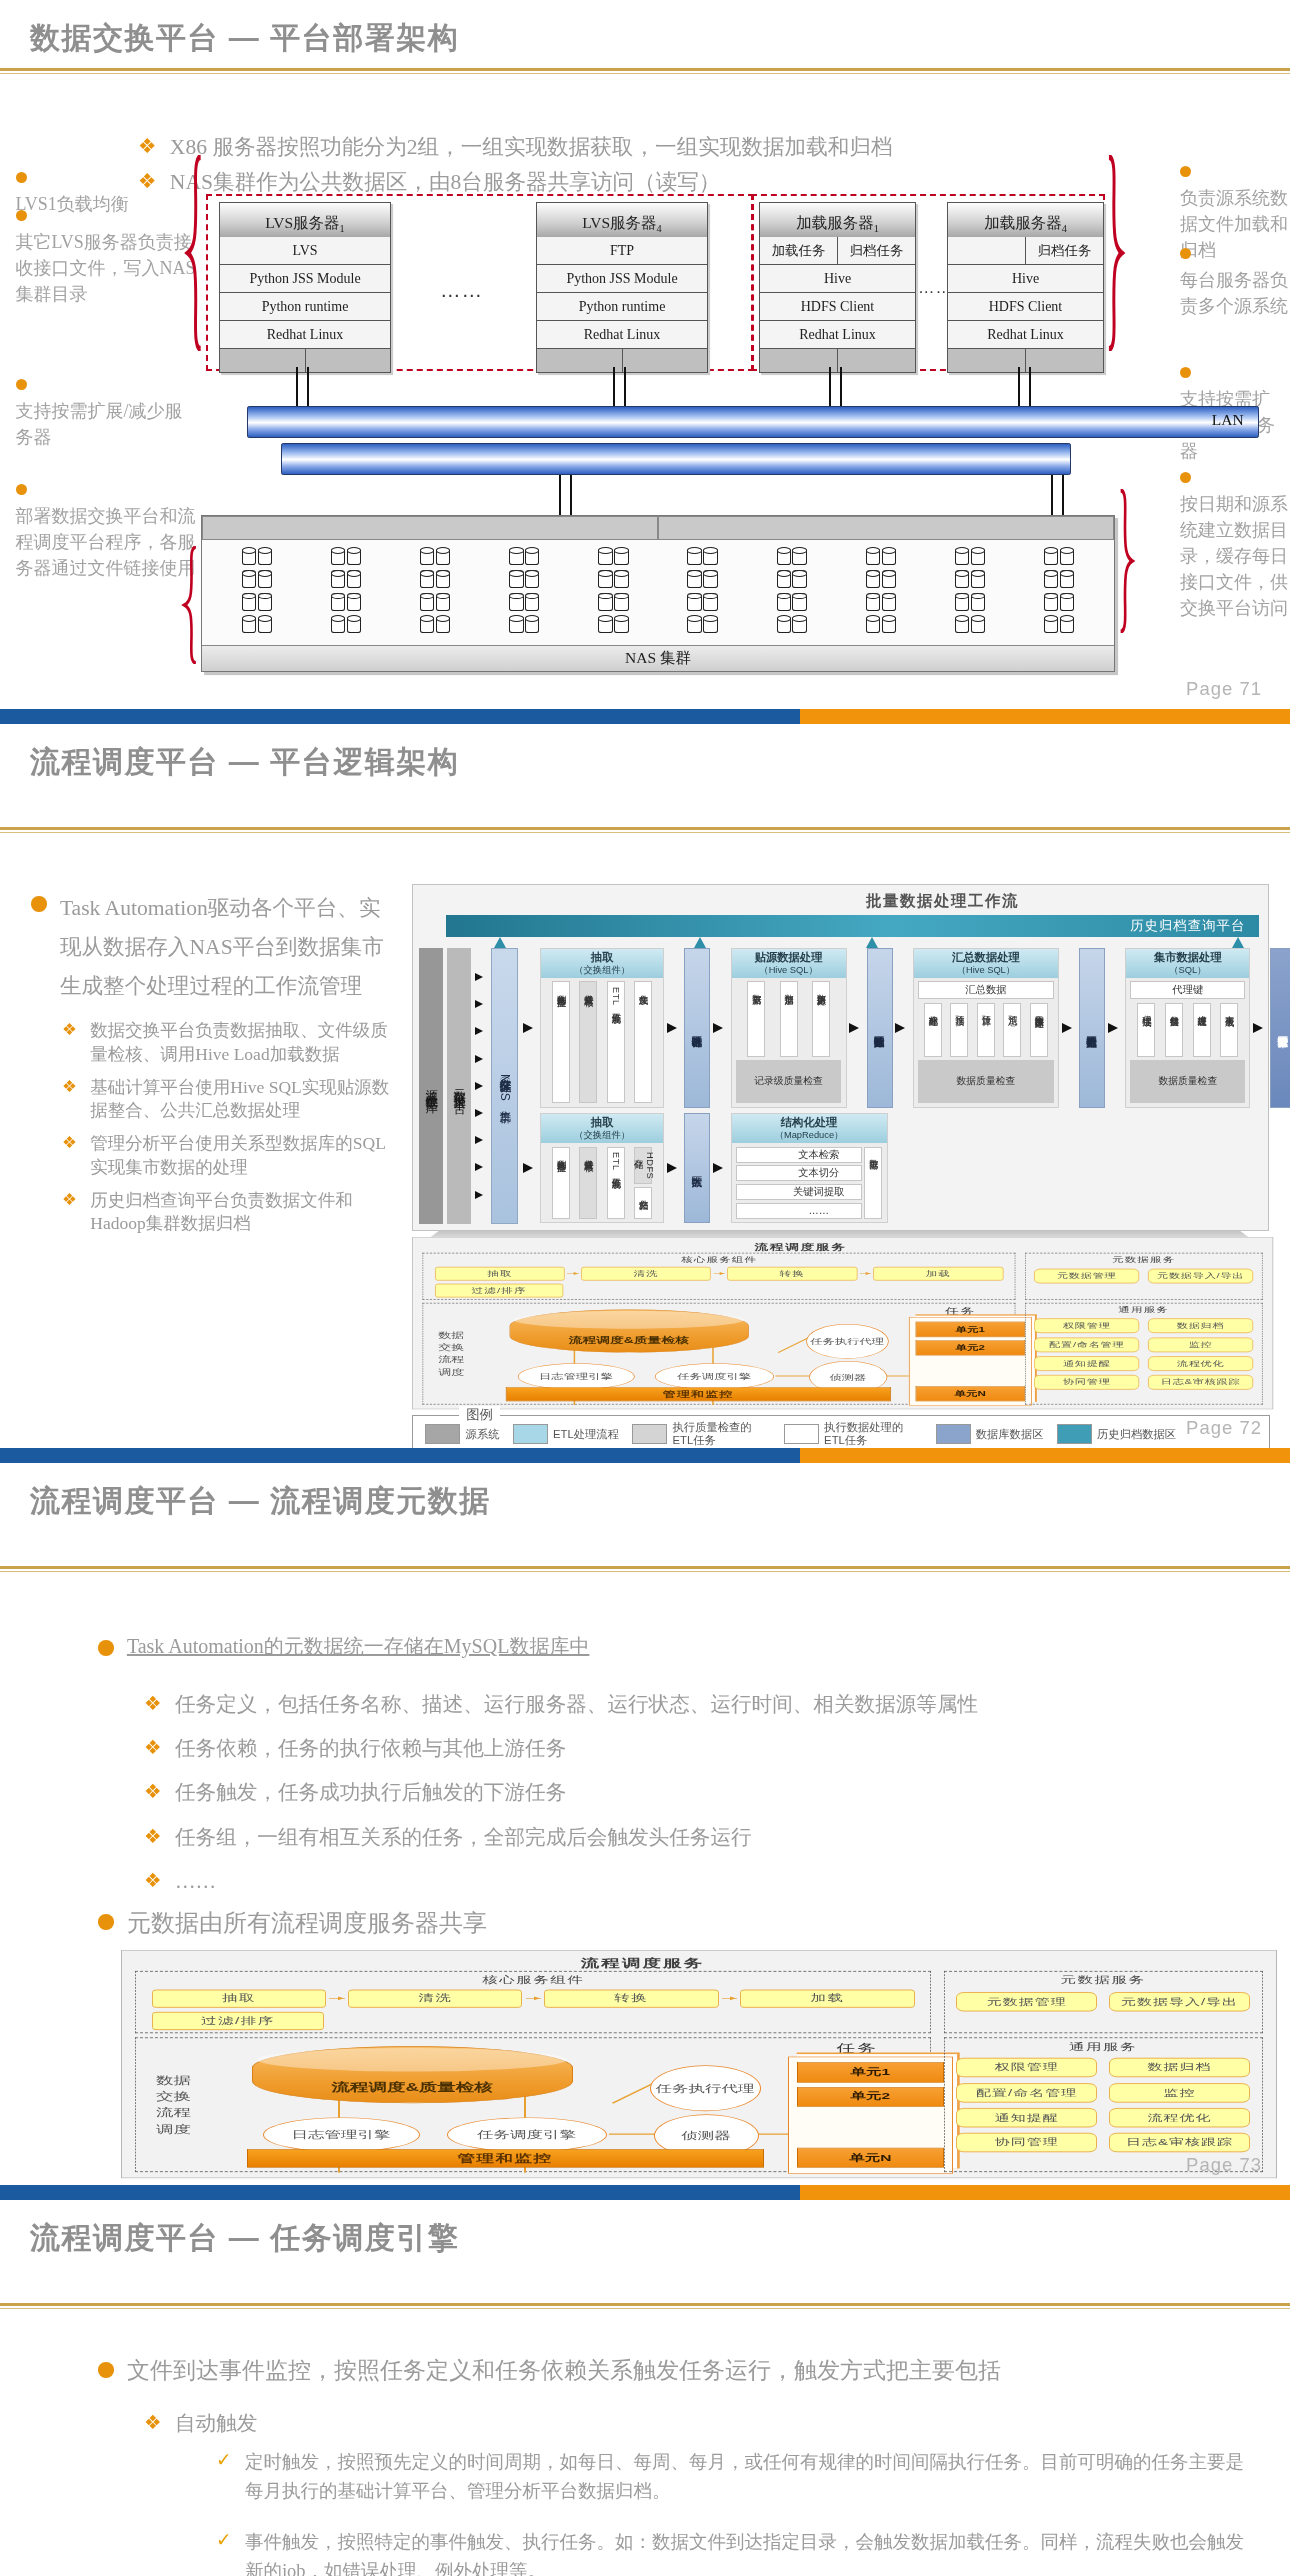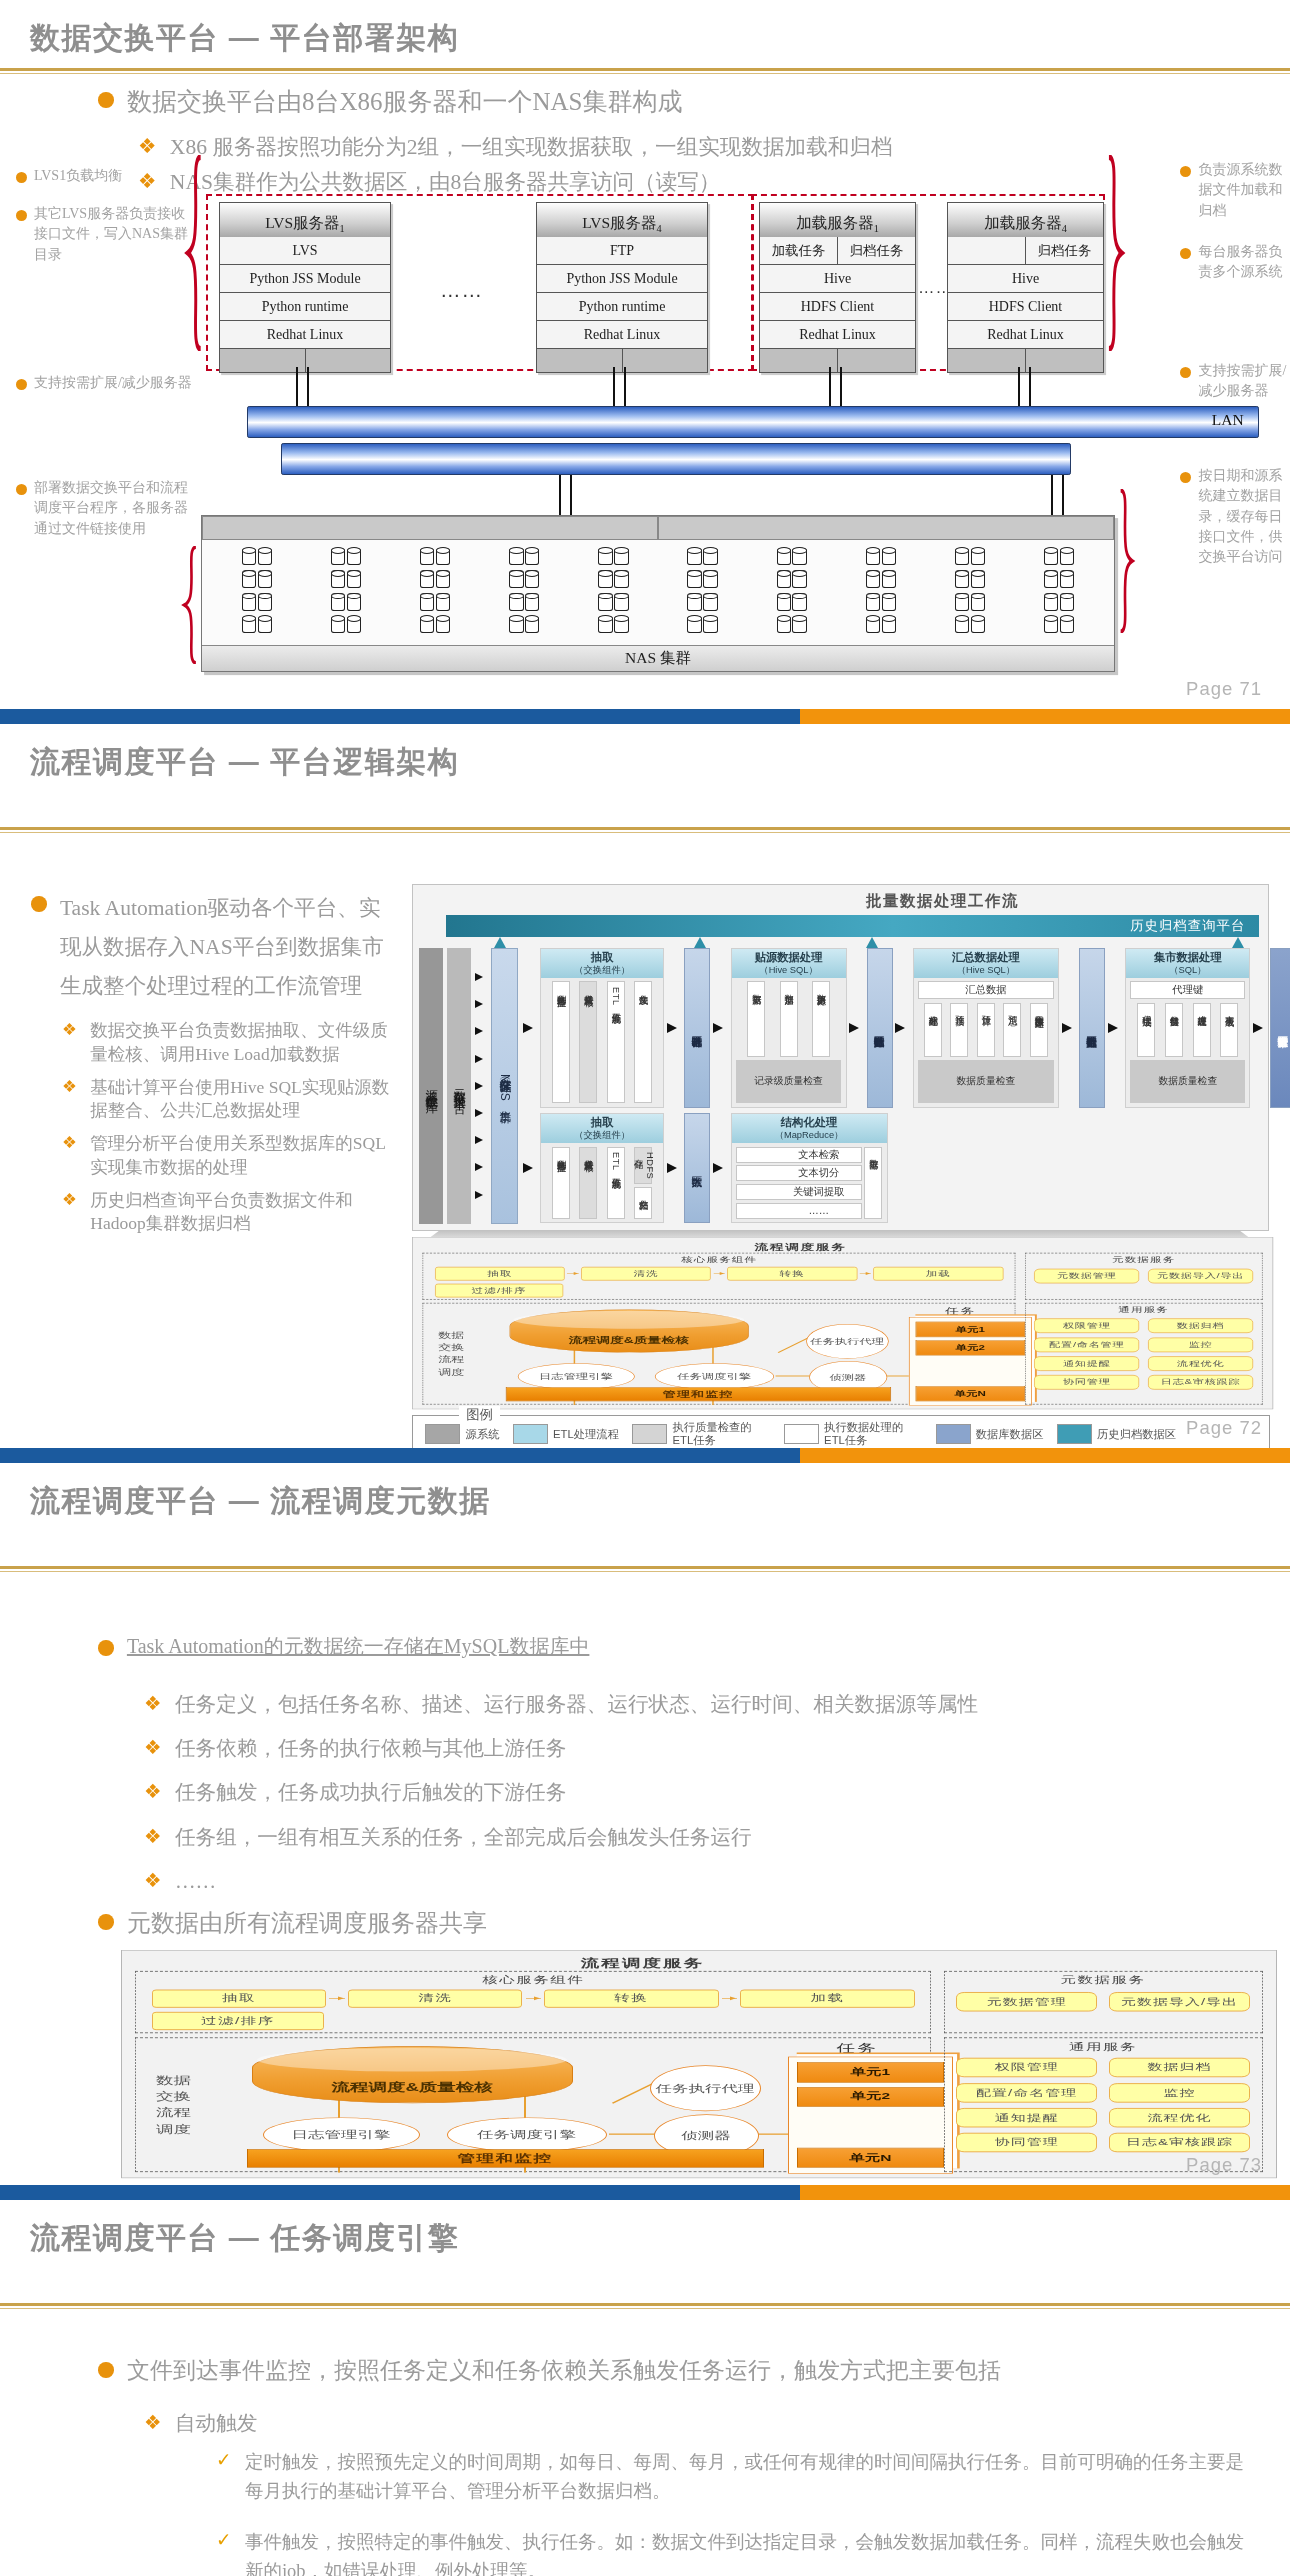--- a/index.html
+++ b/index.html
@@ -13,21 +13,21 @@
   .bul .dot{flex:0 0 auto;width:15.5px;height:15.5px;border-radius:50%;background:#e8920c;margin-top:7.2px;}
   .bul .dia{flex:0 0 auto;color:#e8920c;font-size:0.95em;margin-top:1px;}
   .bul .chk{flex:0 0 auto;color:#e8a000;margin-top:1px;}
   .bul .tx{line-height:1.35;}
   .page{position:absolute;right:28px;bottom:24px;font-size:18.5px;color:#b5b5b5;letter-spacing:1px;margin-top:44px;}
   .foot{position:absolute;left:0;right:0;bottom:0;height:15.5px;}
   .foot .fb{position:absolute;left:0;top:0;bottom:0;width:62%;background:#1b5a9e;}
   .foot .fo{position:absolute;left:62%;right:0;top:0;bottom:0;background:#f2930c;}
 
   
-  .note{position:absolute;display:flex;gap:7.2px;color:#a2a2a2;font-size:14px;line-height:1.45;font-family:"Liberation Serif","DejaVu Serif",serif;}
+  .note{position:absolute;display:flex;gap:7.2px;color:#a2a2a2;font-size:18px;line-height:1.45;font-family:"Liberation Serif","DejaVu Serif",serif;flex-direction:column;}
   .note .dot2{flex:0 0 auto;width:11.3px;height:11.3px;border-radius:50%;background:#e8920c;margin-top:6.2px;}
   .dashred{position:absolute;border:2.1px dashed #c00020;}
   .card{position:absolute;border:1px solid #555;background:#fff;box-shadow:2.1px 2.1px 0 #ccc;}
   .card .hd{height:31px;background:linear-gradient(180deg,#fefefe 0%,#cfcfcf 60%,#a8a8a8 100%);display:flex;align-items:flex-end;justify-content:center;padding-bottom:3.1px;font-size:15.5px;color:#222;font-family:"Liberation Serif",serif;}
   .card .hd sub{font-size:10.3px;}
   .card .rw{height:27px;border-top:1px solid #555;background:#f4f4f4;display:flex;align-items:center;justify-content:center;font-size:14px;color:#222;font-family:"Liberation Serif",serif;}
   .card .sp{display:flex;border-top:1px solid #555;height:27px;}
   .card .sp div{flex:1;background:#f4f4f4;display:flex;align-items:center;justify-content:center;font-size:13.4px;color:#222;font-family:"Liberation Serif",serif;}
   .card .sp div+div{border-left:1px solid #555;}
   .card .nic{display:flex;height:23px;border-top:1px solid #555;}
@@ -122,24 +122,20 @@
   .common{flex:1;}
   .comgrid{display:grid;grid-template-columns:1fr 1fr;gap:9.3px 11.3px;padding:6.2px 11.3px 0;}
 </style>
 </head>
 <body>
 
 <div class="slide s1">
   <div class="s-title">数据交换平台 — 平台部署架构</div>
   <div class="rule" style="top:68px"></div>
 
-  <div class="bul" style="left:98px;top:85px;font-size:25px;">
-    <span class="dot"></span>
-    <span class="tx">数据交换平台由8台X86服务器和一个NAS集群构成</span>
-  </div>
   <div class="bul" style="left:138px;top:133px;font-size:21.6px;">
     <span class="dia">❖</span>
     <span class="tx">X86 服务器按照功能分为2组，一组实现数据获取，一组实现数据加载和归档</span>
   </div>
   <div class="bul" style="left:138px;top:168px;font-size:21.6px;">
     <span class="dia">❖</span>
     <span class="tx">NAS集群作为公共数据区，由8台服务器共享访问（读写）</span>
   </div>
 
   <div class="note" style="left:15.5px;top:166px;width:180px;">

